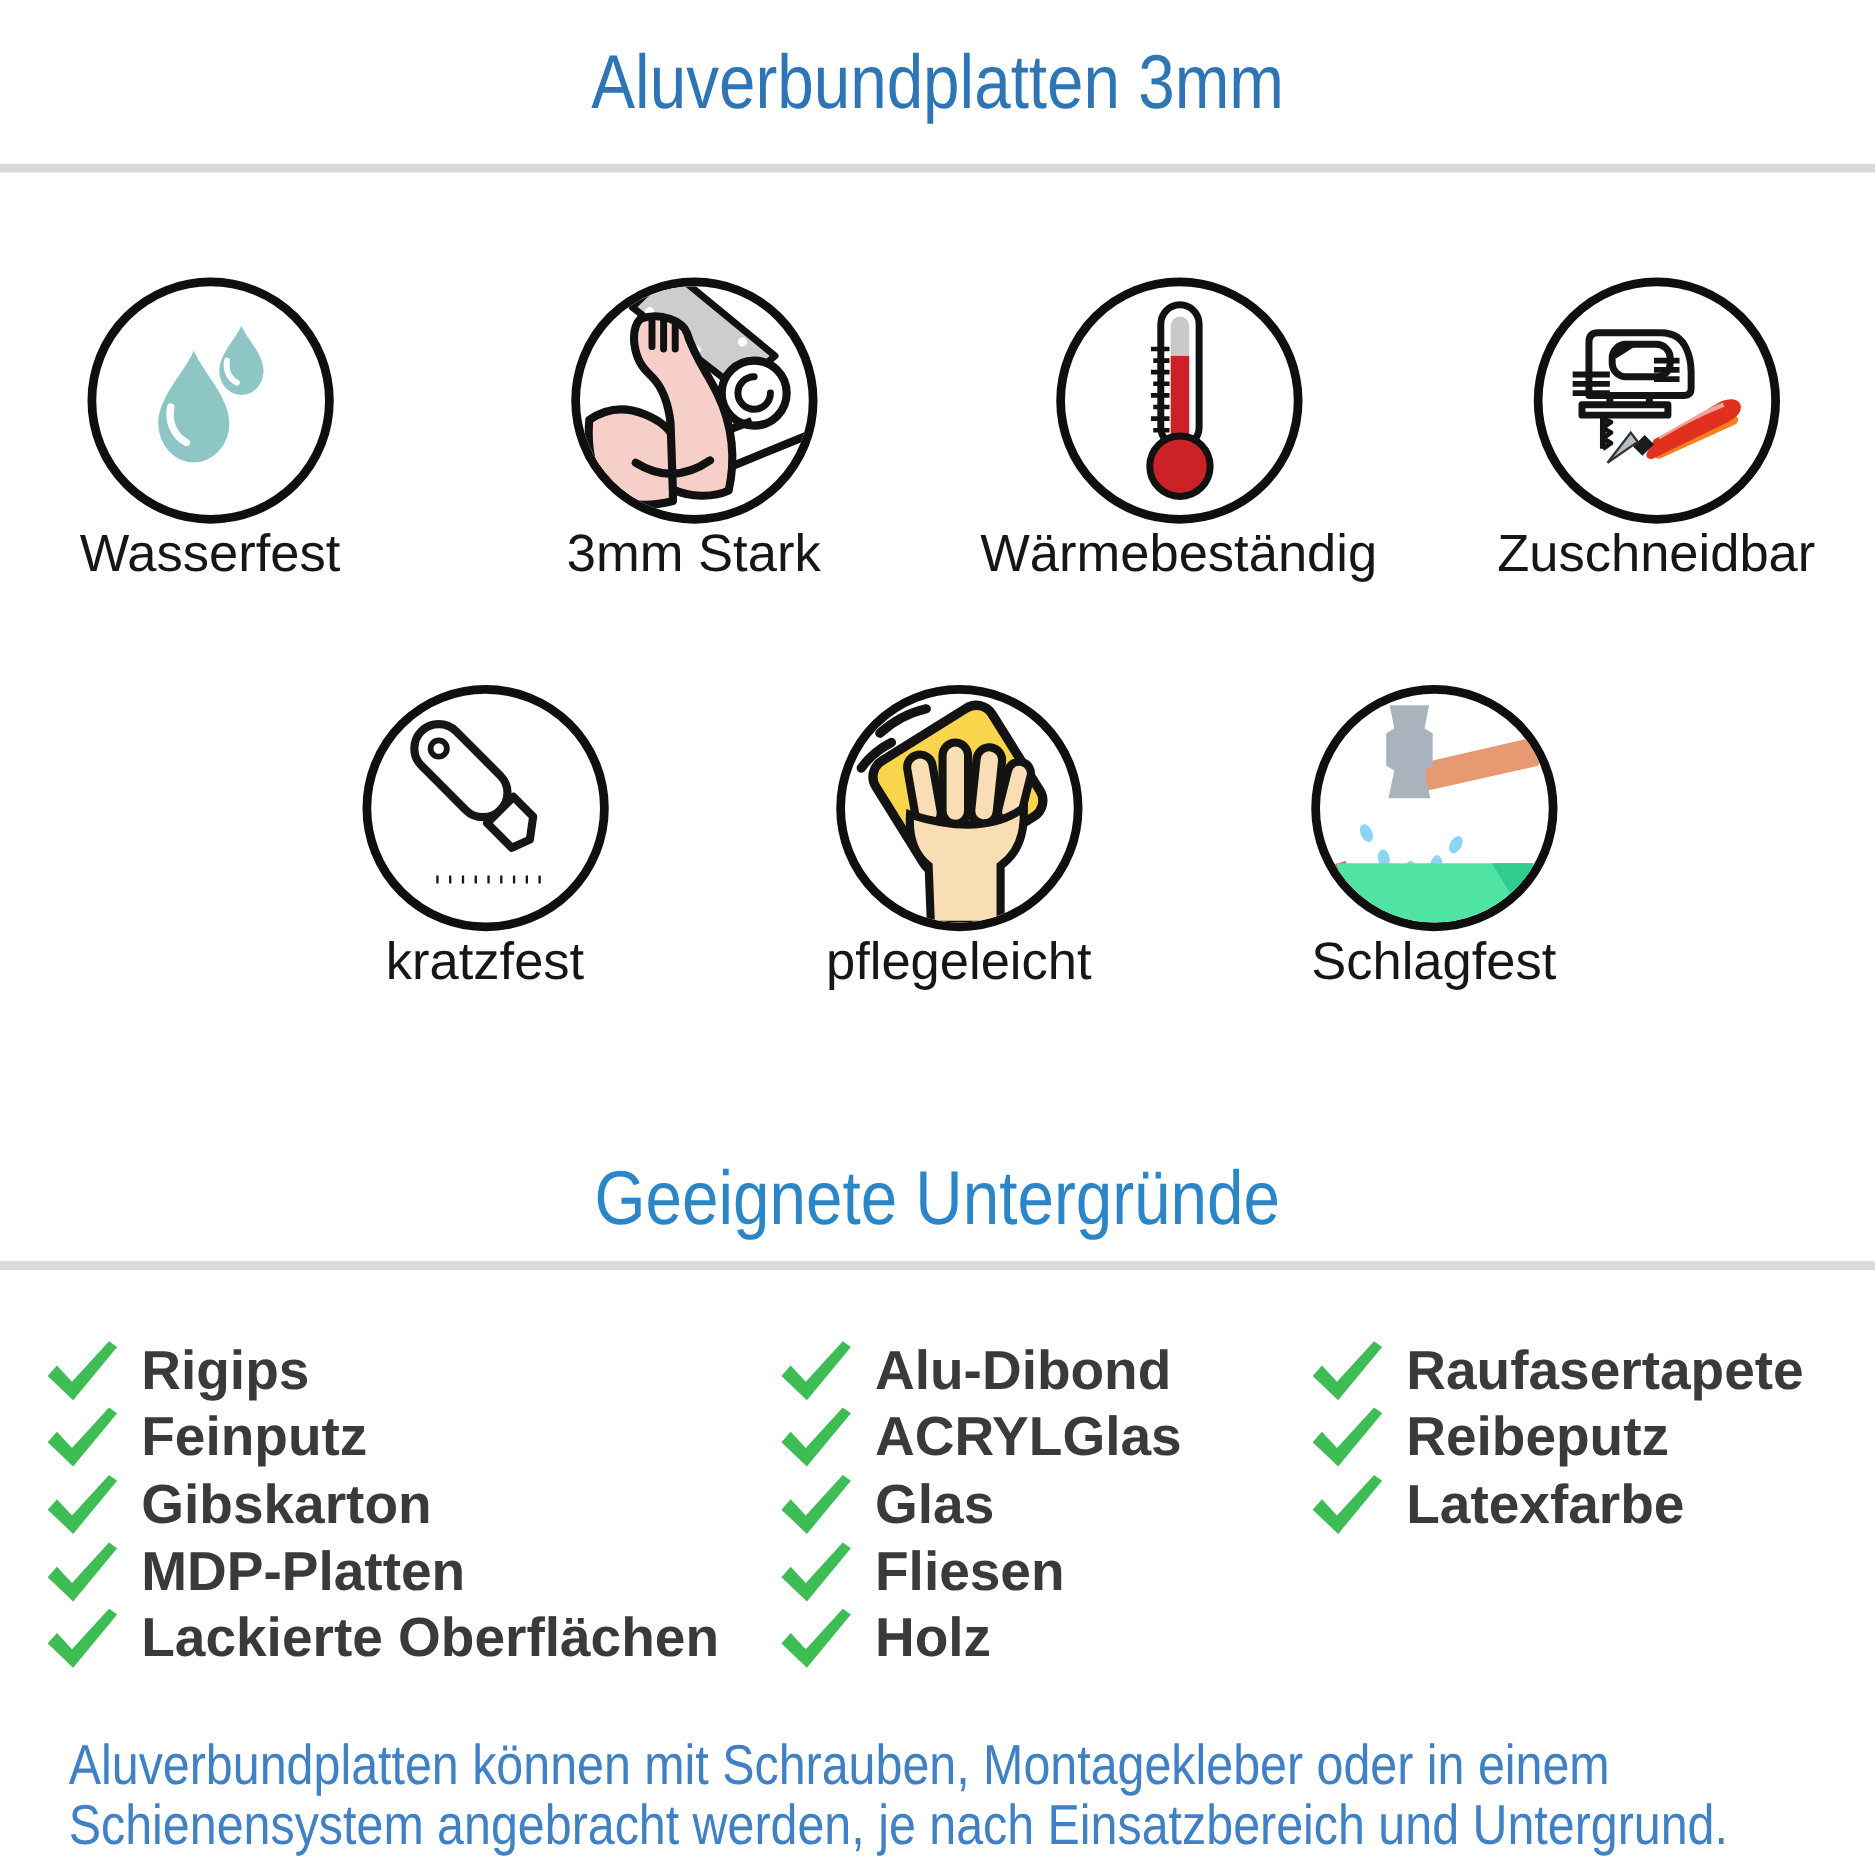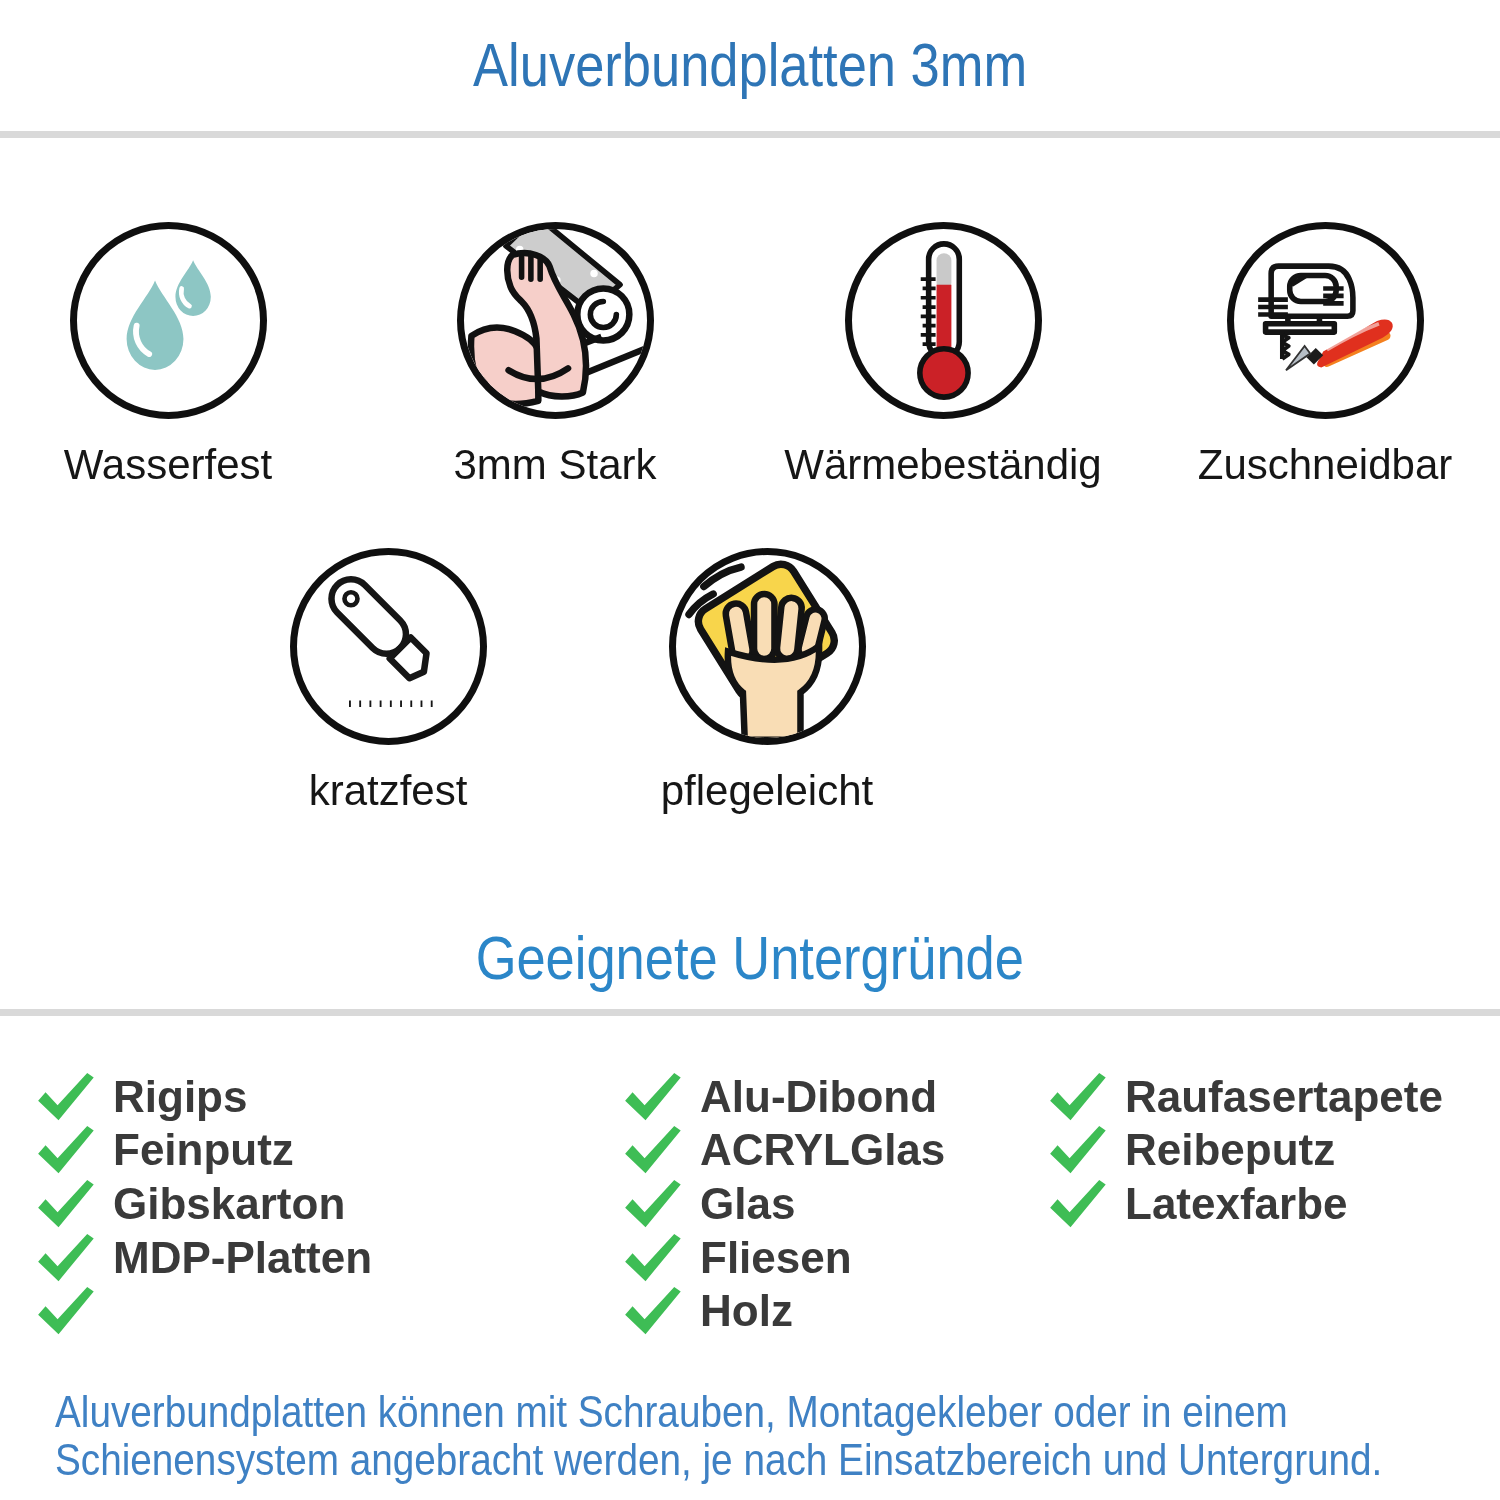--- a/index.html
+++ b/index.html
@@ -13,21 +13,21 @@
   .title-section{top:925px;color:#2b86c8;}
 
   .divider{position:absolute;left:0;width:1500px;height:7px;background:#d9d9d9;}
   .divider-1{top:131px;}
   .divider-2{top:1009px;}
 
   .feature{position:absolute;width:340px;display:flex;flex-direction:column;align-items:center;}
   .circle{width:183px;height:183px;border:7px solid #0f0f0f;border-radius:50%;
     overflow:hidden;background:#fff;}
   .circle svg{display:block;width:183px;height:183px;}
-  .flabel{margin-top:22px;font-size:42px;color:#161616;white-space:nowrap;}
+  .flabel{font-size:42px;color:#161616;white-space:nowrap;}
 
   .check-list{position:absolute;list-style:none;margin:0;padding:0;top:1070px;}
   .col-1{left:33px;}
   .col-2{left:620px;}
   .col-3{left:1045px;}
   .check-list li{display:flex;align-items:center;height:53.6px;font-weight:bold;}
   .check-list svg.check{width:64px;height:50px;margin-right:16px;flex:none;}
   .check-list .txt{font-size:44px;color:#3a3a3a;white-space:nowrap;}
 
   .footer{position:absolute;left:55px;top:1388px;}
@@ -156,20 +156,39 @@
           <rect x="84" y="42" width="22" height="70" rx="11"></rect>
           <rect x="111" y="46" width="22" height="66" rx="11" transform="rotate(6 122 79)"></rect>
           <rect x="136" y="58" width="20" height="54" rx="10" transform="rotate(14 146 85)"></rect>
           <path d="M56,104 Q54,134 72,148 L74,199 L134,199 L134,148 Q154,134 154,104 L154,98 Q120,124 56,104 Z"></path>
         </g>
       </svg>
     </div>
     <div class="flabel">pflegeleicht</div>
   </div>
 
+  <div class="feature" style="left:977px;top:548px">
+    <div class="circle">
+      <svg viewBox="0 0 197 197">
+        <path d="M10,148 L22,144 L28,166 L14,160 Z" fill="#e2574c"></path>
+        <path d="M86,60 L182,38 Q194,40 192,52 L188,62 L90,84 Z" fill="#e79a72"></path>
+        <path d="M60,10 L94,10 L90,30 L97,34 L97,62 L90,66 L95,90 L59,90 L64,66 L57,62 L57,34 L64,30 Z" fill="#a9b2bd"></path>
+        <g fill="#8ed3f4">
+          <ellipse cx="40" cy="120" rx="5" ry="8" transform="rotate(-25 40 120)"></ellipse>
+          <ellipse cx="55" cy="142" rx="5" ry="8" transform="rotate(-10 55 142)"></ellipse>
+          <ellipse cx="78" cy="151" rx="4.5" ry="7"></ellipse>
+          <ellipse cx="100" cy="147" rx="5" ry="8" transform="rotate(12 100 147)"></ellipse>
+          <ellipse cx="117" cy="130" rx="5" ry="8" transform="rotate(30 117 130)"></ellipse>
+        </g>
+        <path d="M14,146 L184,146 L166,199 L30,199 Z" fill="#50e4a4"></path>
+        <path d="M148,146 L184,146 L170,182 Z" fill="#2ecd8e"></path>
+      </svg>
+    </div>
+    <div class="flabel">Schlagfest</div>
+  </div>
 
   <div class="big-title title-section">
     <span class="t">Geeignete Untergründe</span>
   </div>
   <div class="divider divider-2"></div>
 
   <ul class="check-list col-1">
     <li>
         <svg class="check" viewBox="0 0 66 54">
           <path d="M4,31 L12,22 L25,36 L57,1 L64,6 L26,52 Z" fill="#3ebd55"></path>
@@ -191,20 +210,21 @@
     <li>
         <svg class="check" viewBox="0 0 66 54">
           <path d="M4,31 L12,22 L25,36 L57,1 L64,6 L26,52 Z" fill="#3ebd55"></path>
         </svg>
         <span class="txt">MDP-Platten</span>
       </li>
     <li>
         <svg class="check" viewBox="0 0 66 54">
           <path d="M4,31 L12,22 L25,36 L57,1 L64,6 L26,52 Z" fill="#3ebd55"></path>
         </svg>
+        <span class="txt">Lackierte Oberflächen</span>
       </li>
   </ul>
 
   <ul class="check-list col-2">
     <li>
         <svg class="check" viewBox="0 0 66 54">
           <path d="M4,31 L12,22 L25,36 L57,1 L64,6 L26,52 Z" fill="#3ebd55"></path>
         </svg>
         <span class="txt">Alu-Dibond</span>
       </li>

